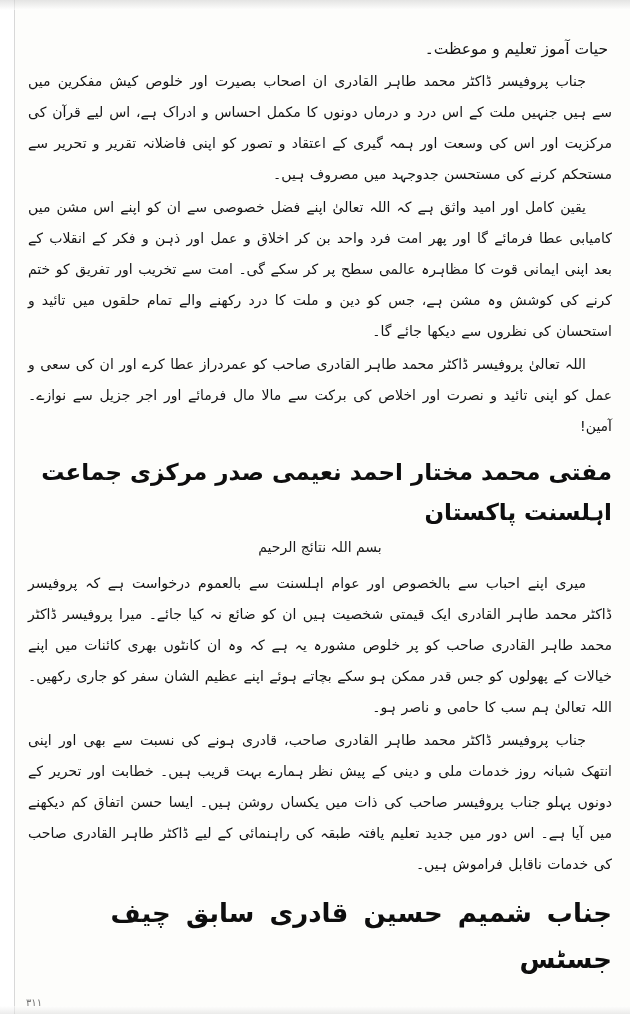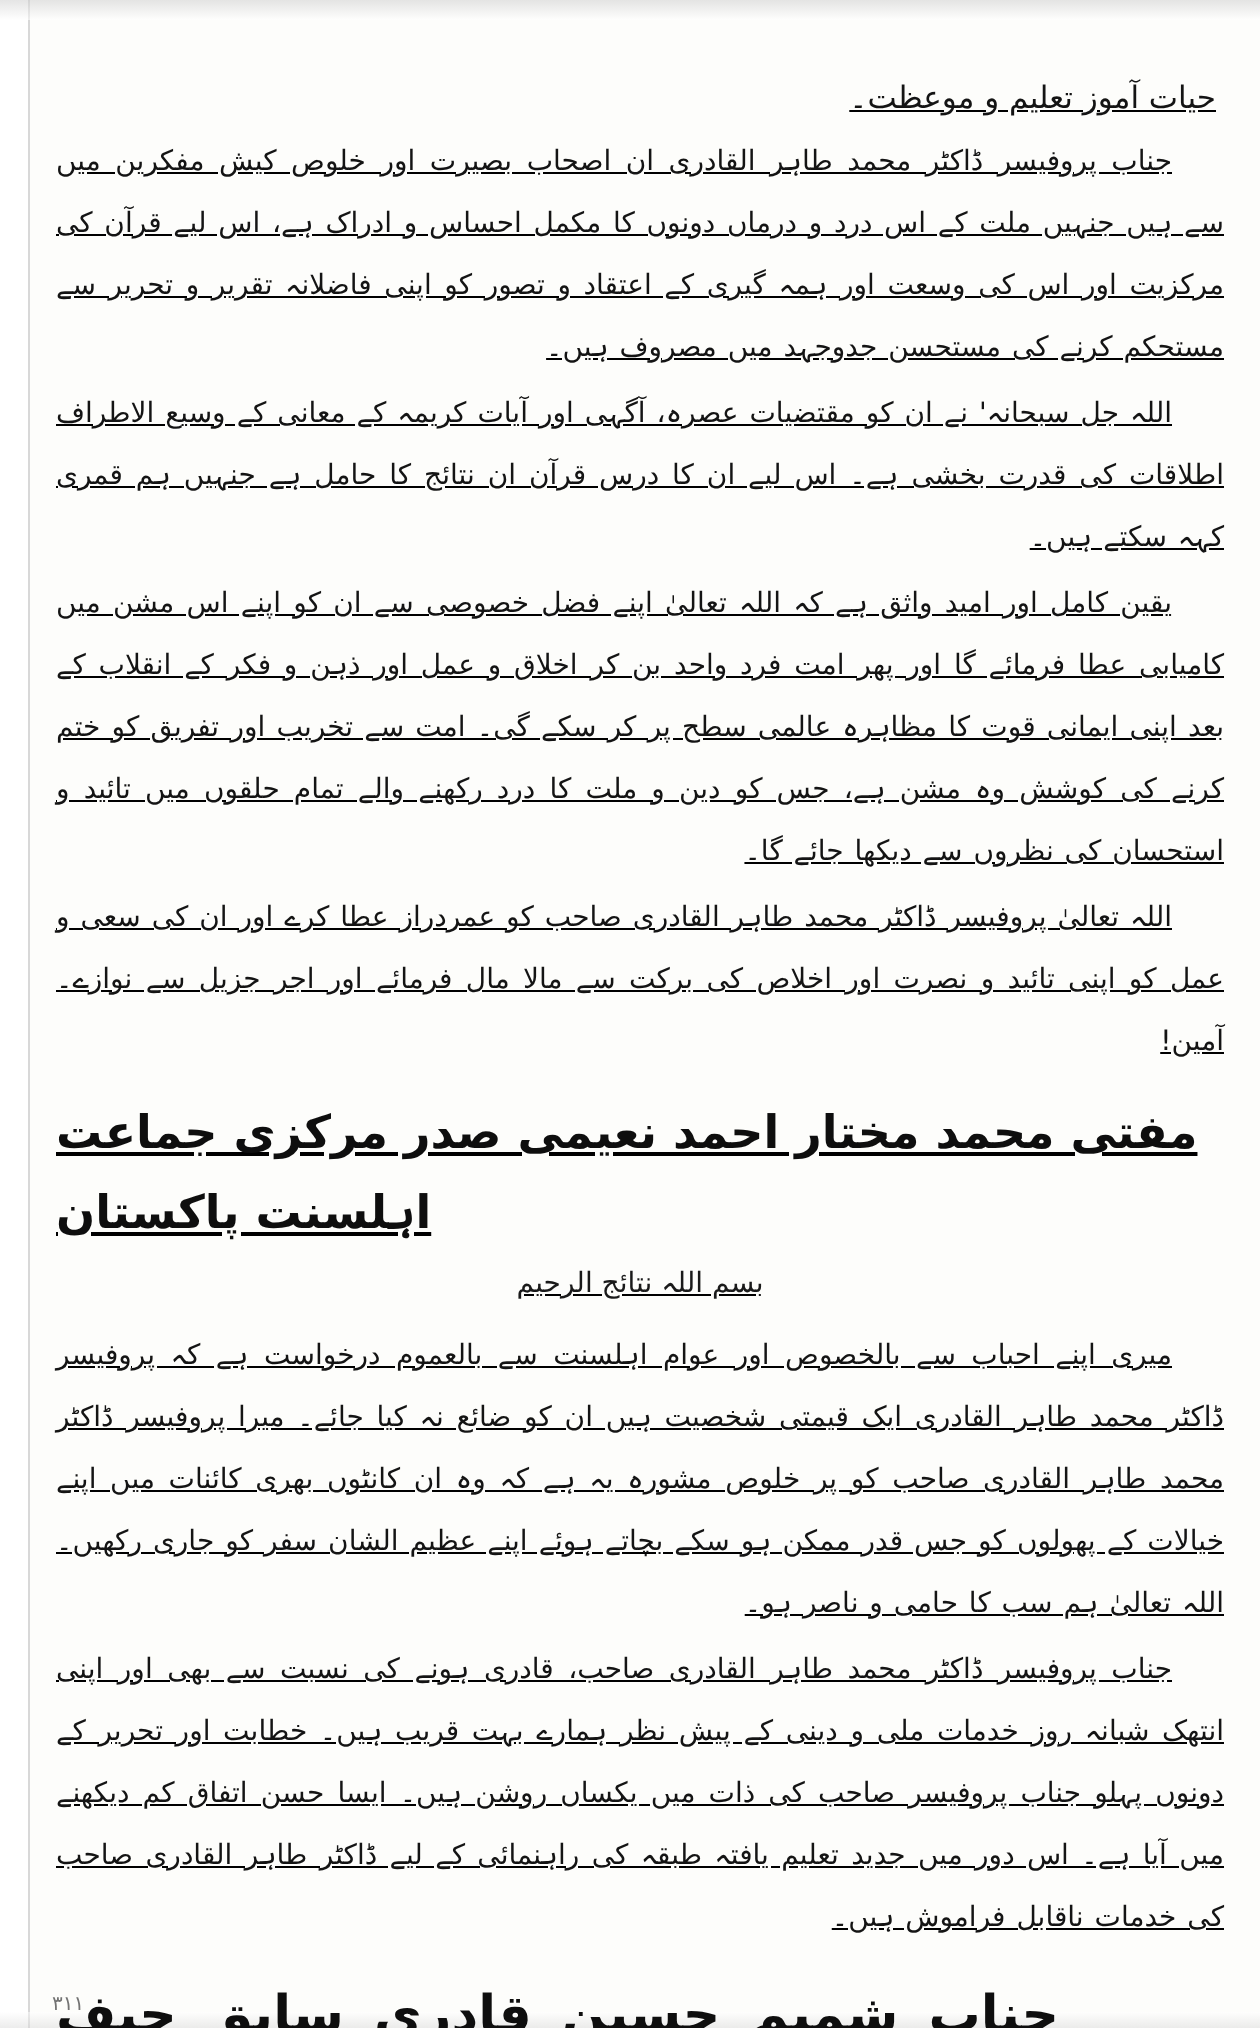--- a/index.html
+++ b/index.html
@@ -42,37 +42,36 @@
     opacity: .5;
   }
   .content {
     position: absolute;
     left: 28px;
     right: 18px;
     top: 34px;
     bottom: 26px;
     direction: rtl;
     text-align: justify;
-    text-decoration: underline;
   }
   .para {
     direction: rtl;
     text-align: justify;
     font-family: "DejaVu Sans", sans-serif;
     font-size: 14px;
     line-height: 31px;
     color: #141414;
     margin: 0 0 2px 0;
     text-indent: 26px;
     letter-spacing: 0px;
     word-spacing: 1px;
   }
   .sig {
     direction: rtl;
-    text-align: left;
+    text-align: right;
     font-size: 23px;
     font-weight: bold;
     line-height: 40px;
     color: #0e0e0e;
     margin: 10px 0 2px 0;
     letter-spacing: 0.5px;
   }
   .sig.big {
     font-size: 26px;
     line-height: 46px;
@@ -112,21 +111,20 @@
   <div class="scan-edge-left"></div>
   <div class="scan-edge-top"></div>
   <div class="scan-edge-bottom"></div>
 
   <div class="content">
 
     <p class="topline">حیات آموز تعلیم و موعظت۔</p>
 
     <p class="para">جناب پروفیسر ڈاکٹر محمد طاہر القادری ان اصحاب بصیرت اور خلوص کیش مفکرین میں سے ہیں جنہیں ملت کے اس درد و درماں دونوں کا مکمل احساس و ادراک ہے، اس لیے قرآن کی مرکزیت اور اس کی وسعت اور ہمہ گیری کے اعتقاد و تصور کو اپنی فاضلانہ تقریر و تحریر سے مستحکم کرنے کی مستحسن جدوجہد میں مصروف ہیں۔</p>
 
-    <p class="para">اللہ جل سبحانہ' نے ان کو مقتضیات عصرہ، آگہی اور آیات کریمہ کے معانی کے وسیع الاطراف اطلاقات کی قدرت بخشی ہے۔ اس لیے ان کا درس قرآن ان نتائج کا حامل ہے جنہیں ہم قمری کہہ سکتے ہیں۔</p>
 
     <p class="para">یقین کامل اور امید واثق ہے کہ اللہ تعالیٰ اپنے فضل خصوصی سے ان کو اپنے اس مشن میں کامیابی عطا فرمائے گا اور پھر امت فرد واحد بن کر اخلاق و عمل اور ذہن و فکر کے انقلاب کے بعد اپنی ایمانی قوت کا مظاہرہ عالمی سطح پر کر سکے گی۔ امت سے تخریب اور تفریق کو ختم کرنے کی کوشش وہ مشن ہے، جس کو دین و ملت کا درد رکھنے والے تمام حلقوں میں تائید و استحسان کی نظروں سے دیکھا جائے گا۔</p>
 
     <p class="para">اللہ تعالیٰ پروفیسر ڈاکٹر محمد طاہر القادری صاحب کو عمردراز عطا کرے اور ان کی سعی و عمل کو اپنی تائید و نصرت اور اخلاص کی برکت سے مالا مال فرمائے اور اجر جزیل سے نوازے۔ آمین!</p>
 
     <div class="sig">مفتی محمد مختار احمد نعیمی صدر مرکزی جماعت اہلسنت پاکستان</div>
 
     <div class="bismillah">بسم اللہ نتائج الرحیم</div>
 
     <p class="para">میری اپنے احباب سے بالخصوص اور عوام اہلسنت سے بالعموم درخواست ہے کہ پروفیسر ڈاکٹر محمد طاہر القادری ایک قیمتی شخصیت ہیں ان کو ضائع نہ کیا جائے۔ میرا پروفیسر ڈاکٹر محمد طاہر القادری صاحب کو پر خلوص مشورہ یہ ہے کہ وہ ان کانٹوں بھری کائنات میں اپنے خیالات کے پھولوں کو جس قدر ممکن ہو سکے بچاتے ہوئے اپنے عظیم الشان سفر کو جاری رکھیں۔ اللہ تعالیٰ ہم سب کا حامی و ناصر ہو۔</p>

